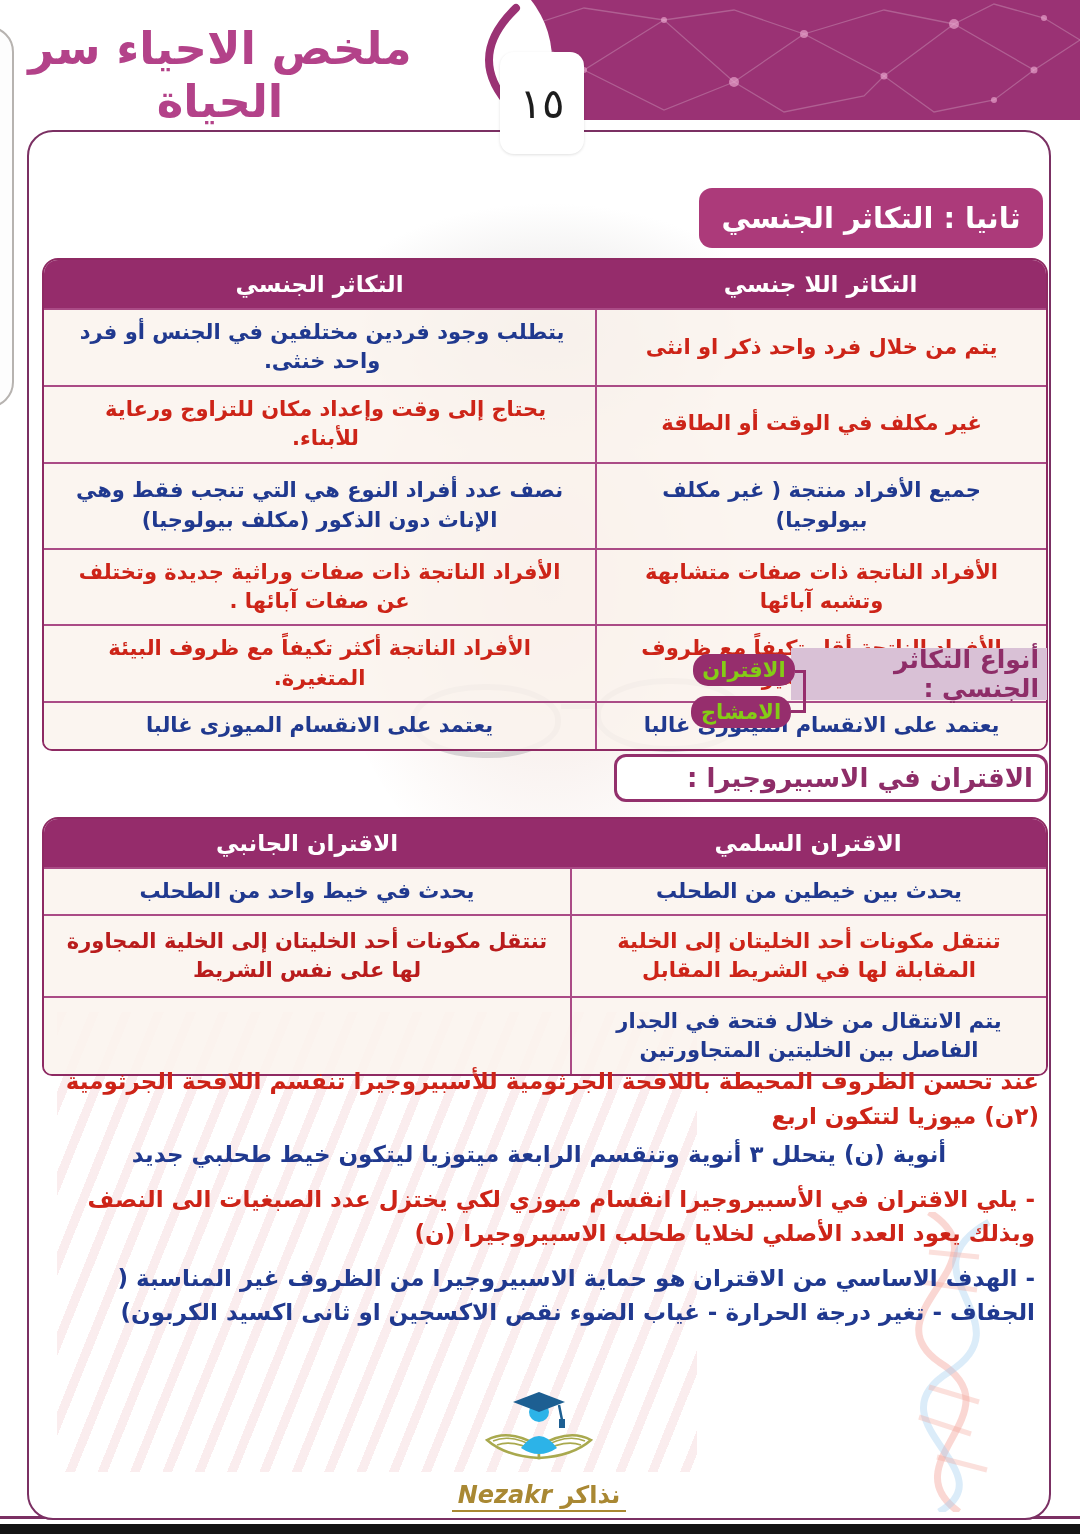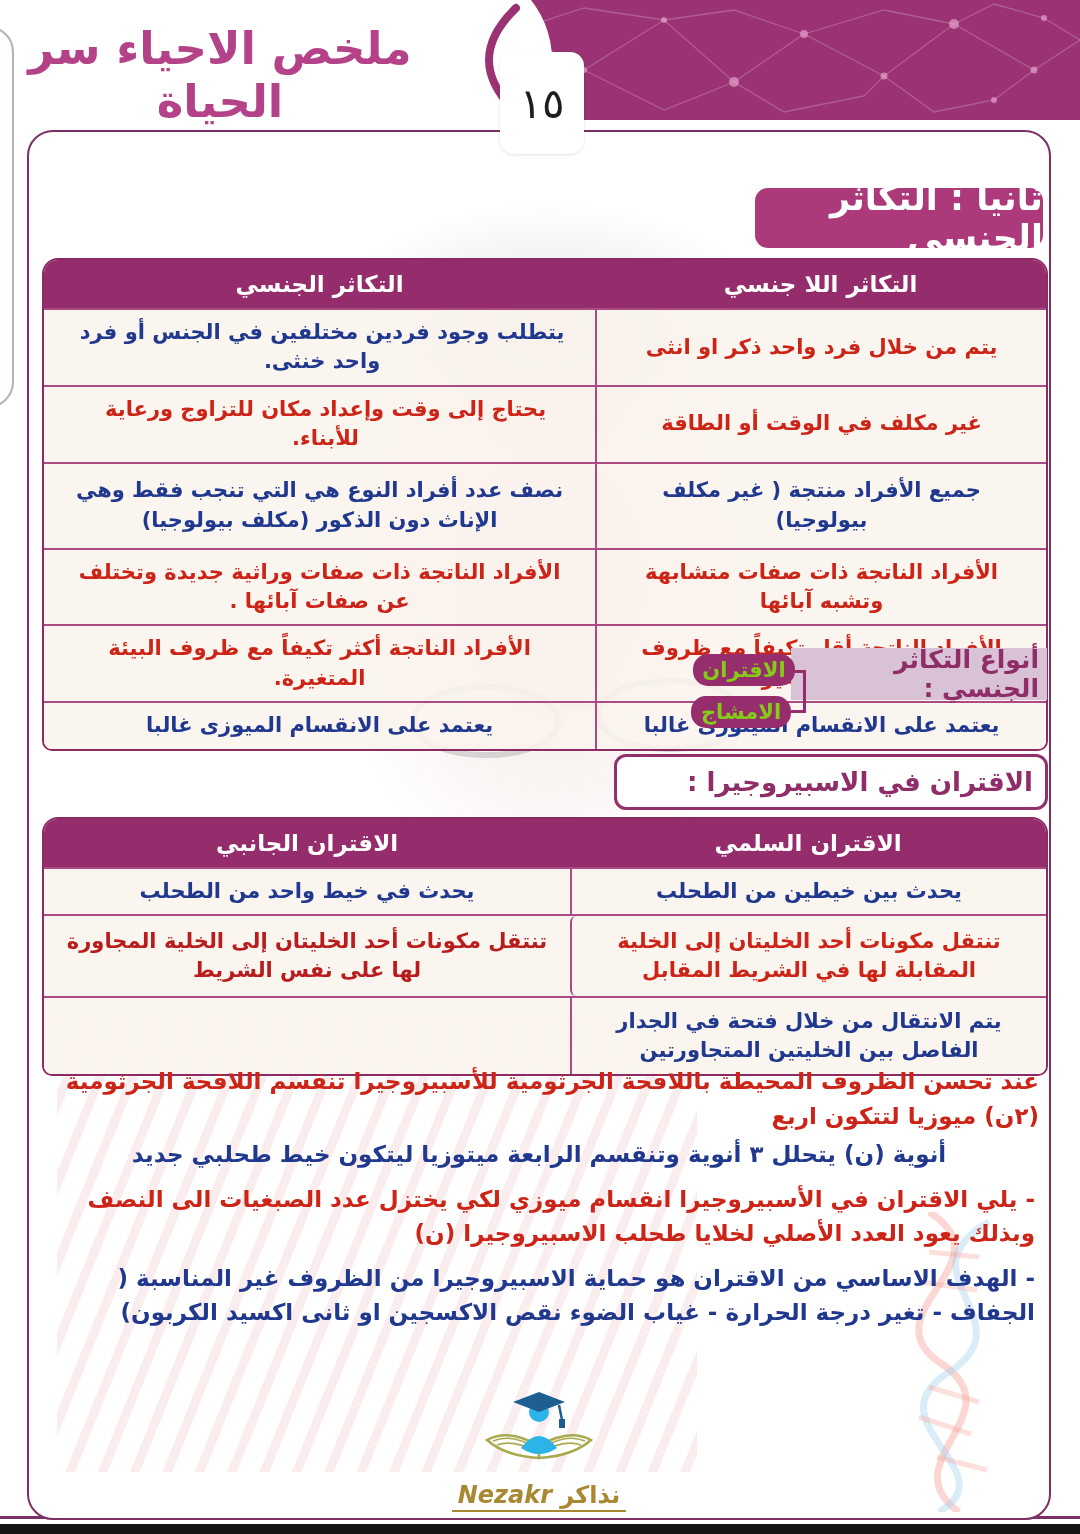--- a/index.html
+++ b/index.html
@@ -36,23 +36,23 @@
              background:radial-gradient(ellipse at center, rgba(231,204,194,0.55), rgba(231,204,194,0) 72%); }
   .wm-lens { border:6px solid rgba(75,75,90,0.20); border-radius:48%; width:150px; height:74px; }
   .wm-lens.l1 { left:382px; top:552px; }
   .wm-lens.l2 { left:566px; top:546px; }
   .wm-bridge { left:532px; top:572px; width:34px; height:5px; background:rgba(75,75,90,0.20); }
   .wm-shirt { left:28px; top:880px; width:640px; height:460px;
               background:repeating-linear-gradient(112deg, rgba(231,164,170,0.20) 0 9px, rgba(255,255,255,0) 9px 30px); }
   .wm-dna { left:830px; top:1080px; }
 
   
-  .badge { position:absolute; right:6px; top:56px; width:288px; height:60px; background:#ac3a7a; color:#fff;
+  .badge { position:absolute; right:6px; top:56px; width:344px; height:60px; background:#ac3a7a; color:#fff;
            border-radius:13px; display:flex; align-items:center; justify-content:center;
-           font-size:35px; font-weight:bold; direction:rtl; z-index:2; }
+           font-size:29px; font-weight:bold; direction:rtl; z-index:2; }
 
   
   .cmp-table { position:absolute; left:13px; width:1006px; border:2px solid #8e2a63;
                border-radius:16px 16px 10px 10px; overflow:hidden; direction:rtl; z-index:2; }
   .t1 { top:126px; }
   .t2 { top:685px; }
   .t-head { display:grid; background:#952c6b; }
   .t1 .t-head, .t1 .t-row { grid-template-columns:45% 55%; }
   .t2 .t-head, .t2 .t-row { grid-template-columns:47.5% 52.5%; }
   .t-hcell { padding:11px 8px; color:#fff; font-size:23px; font-weight:bold; text-align:center; }
@@ -70,21 +70,21 @@
   .pill { position:absolute; background:#962e6d; color:#84cc16; font-weight:bold; font-size:21px; border-radius:15px;
           display:flex; align-items:center; justify-content:center; z-index:3; }
   .pill-1 { left:664px; top:522px; width:102px; height:32px; }
   .pill-2 { left:662px; top:564px; width:100px; height:32px; }
   .conn { position:absolute; background:#962e6d; z-index:3; }
   .conn-v { left:774px; top:538px; width:3px; height:43px; }
   .conn-h1 { left:766px; top:538px; width:10px; height:3px; }
   .conn-h2 { left:762px; top:578px; width:14px; height:3px; }
 
   
-  .spi-box { position:absolute; left:585px; top:622px; width:434px; height:56px; background:#fff;
+  .spi-box { position:absolute; left:585px; top:622px; width:434px; height:48px; background:#fff;
              border:3px solid #93306c; border-radius:12px; display:flex; align-items:center;
              direction:rtl; padding-right:12px; color:#8e2d68; font-size:26px; font-weight:bold; z-index:2; }
 
   
   .notes { position:absolute; left:10px; right:10px; top:932px; direction:rtl; z-index:2; }
   .note-line { font-size:23px; font-weight:bold; line-height:1.5; text-align:right; }
   .note-center { text-align:center; margin-top:4px; }
   .note-item { margin-top:10px; padding-right:4px; }
 
   
@@ -200,21 +200,21 @@
     <div class="cmp-table t2">
       <div class="t-head">
         <div class="t-hcell">الاقتران السلمي</div>
         <div class="t-hcell">الاقتران الجانبي</div>
       </div>
       <div class="t-row mh46">
         <div class="t-cell" style="color: rgb(32, 57, 143);">يحدث بين خيطين من الطحلب</div>
         <div class="t-cell" style="color: rgb(32, 57, 143);">يحدث في خيط واحد من الطحلب</div>
       </div>
       <div class="t-row mh82">
-        <div class="t-cell" style="color: rgb(205, 36, 24); border-radius: 6px;">تنتقل مكونات أحد الخليتان إلى الخلية المقابلة لها في الشريط المقابل</div>
+        <div class="t-cell" style="color: rgb(205, 36, 24);">تنتقل مكونات أحد الخليتان إلى الخلية المقابلة لها في الشريط المقابل</div>
         <div class="t-cell" style="color: #b91c1c; border-radius: 19px;">تنتقل مكونات أحد الخليتان إلى الخلية المجاورة لها على نفس الشريط</div>
       </div>
       <div class="t-row mh78">
         <div class="t-cell" style="color: rgb(32, 57, 143);">يتم الانتقال من خلال فتحة في الجدار الفاصل بين الخليتين المتجاورتين</div>
       </div>
     </div>
 
     <div class="notes">
       <div class="note-line" style="color: rgb(205, 36, 24);">عند تحسن الظروف المحيطة باللاقحة الجرثومية للأسبيروجيرا تنقسم اللاقحة الجرثومية (٢ن) ميوزيا لتتكون اربع</div>
       <div class="note-line note-center" style="color: rgb(32, 57, 143);">أنوية (ن) يتحلل ٣ أنوية وتنقسم الرابعة ميتوزيا ليتكون خيط طحلبي جديد</div>

